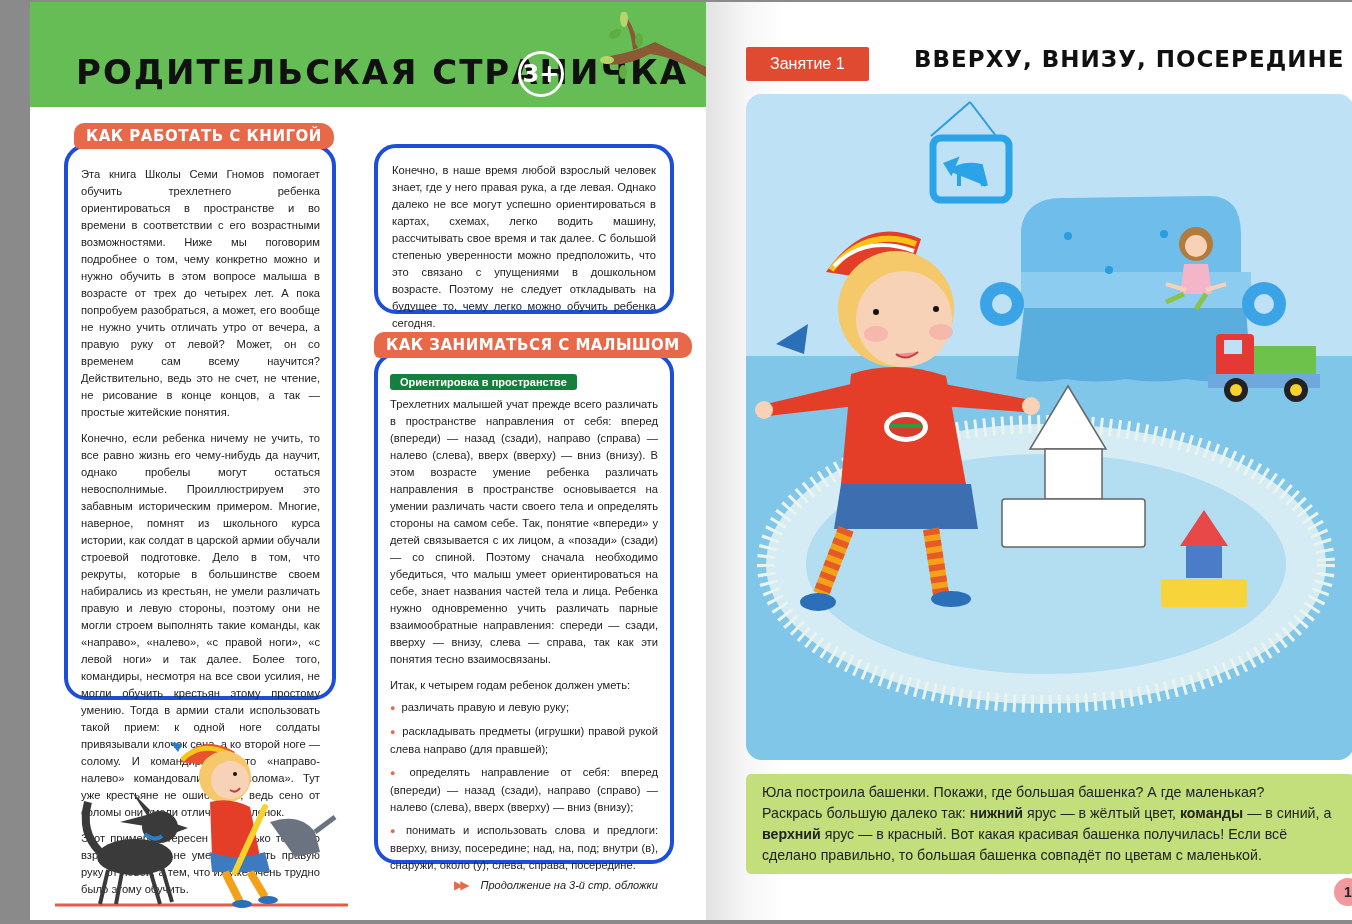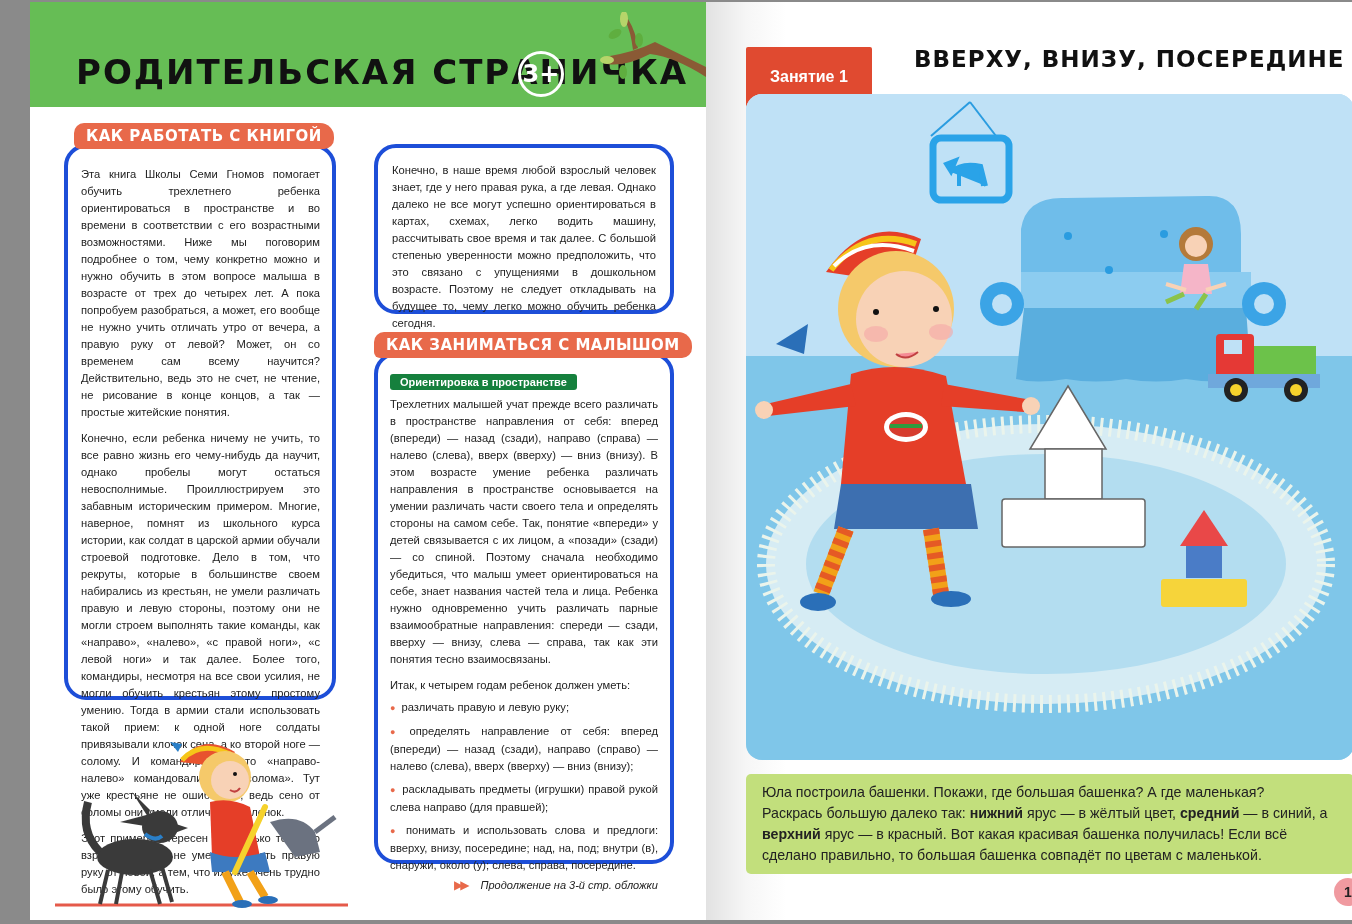--- a/index.html
+++ b/index.html
@@ -15,21 +15,21 @@
     .branch { position:absolute; left:565px; top:10px; width:111px; height:70px; }
     .tag-orange { position:absolute; background:#e8694a; color:#fff; font-family:"DejaVu Sans", sans-serif; font-weight:bold; font-size:15px; letter-spacing:0.5px; border-radius:10px 14px 10px 6px; padding:4px 12px; white-space:nowrap; }
     .box { position:absolute; border:4px solid #1d4ed8; border-radius:22px; background:#fff; }
     .box p { margin:0 0 9px 0; font-size:11.2px; line-height:17px; color:#222; text-align:justify; }
     .box ul { list-style:none; margin:0; padding:0; }
     .box li { font-size:11.2px; line-height:17px; color:#222; margin:0 0 6px 0; text-align:justify; }
     .box li:before { content:"●"; color:#e8694a; font-size:9px; margin-right:6px; }
     .green-label { display:inline-block; background:#15803d; color:#fff; font-weight:bold; font-size:11px; padding:2px 10px; border-radius:3px; margin:2px 0 6px 0; }
     .continue { position:absolute; left:424px; top:876px; font-size:11px; font-style:italic; color:#222; }
     .continue .arrows { color:#e8694a; font-style:normal; font-size:12px; margin-right:14px; letter-spacing:-3px; }
-    .lesson-tag { position:absolute; left:40px; top:45px; background:#e04a30; color:#fff; font-weight:bold; font-size:16px; padding:21px 24px; border-radius:2px; }
+    .lesson-tag { position:absolute; left:40px; top:45px; background:#e04a30; color:#fff; font-weight:normal; font-size:16px; padding:8px 24px; border-radius:2px; }
     .lesson-title { position:absolute; left:208px; top:44px; font-family:"DejaVu Sans", sans-serif; font-weight:bold; font-size:23px; color:#111; letter-spacing:1px; }
     .illustration { position:absolute; left:40px; top:92px; width:608px; height:666px; border-radius:16px; overflow:hidden; background:#bfe1f6; }
     .task-box { position:absolute; left:40px; top:772px; width:608px; height:100px; background:#c2df7c; border-radius:5px; padding:8px 16px; box-sizing:border-box; font-size:14.2px; line-height:21px; color:#222; }
     .task-box b { font-weight:bold; }
     .page-num { position:absolute; left:628px; top:876px; width:28px; height:28px; border-radius:50%; background:#f09aa0; color:#222; font-weight:bold; font-size:14px; text-align:center; line-height:28px; }
   </style>
 </head>
 <body>
 
 <div class="spread">
@@ -58,22 +58,22 @@
     <div class="box" style="left:344px; top:142px; width:300px; height:170px; padding:14px 14px 10px 14px; box-sizing:border-box;">
       <p>Конечно, в наше время любой взрослый человек знает, где у него правая рука, а где левая. Однако далеко не все могут успешно ориентироваться в картах, схемах, легко водить машину, рассчитывать свое время и так далее. С большой степенью уверенности можно предположить, что это связано с упущениями в дошкольном возрасте. Поэтому не следует откладывать на будущее то, чему легко можно обучить ребенка сегодня.</p>
     </div>
 
     <div class="box" style="left:344px; top:350px; width:300px; height:512px; padding:16px 12px 10px 12px; box-sizing:border-box;">
       <div class="green-label">Ориентировка в пространстве</div>
       <p>Трехлетних малышей учат прежде всего различать в пространстве направления от себя: вперед (впереди) — назад (сзади), направо (справа) — налево (слева), вверх (вверху) — вниз (внизу). В этом возрасте умение ребенка различать направления в пространстве основывается на умении различать части своего тела и определять стороны на самом себе. Так, понятие «впереди» у детей связывается с их лицом, а «позади» (сзади) — со спиной. Поэтому сначала необходимо убедиться, что малыш умеет ориентироваться на себе, знает названия частей тела и лица. Ребенка нужно одновременно учить различать парные взаимообратные направления: спереди — сзади, вверху — внизу, слева — справа, так как эти понятия тесно взаимосвязаны.</p>
       <p style="margin-bottom:5px;">Итак, к четырем годам ребенок должен уметь:</p>
       <ul>
         <li>различать правую и левую руку;</li>
+        <li>раскладывать предметы (игрушки) правой рукой слева направо (для правшей);</li>
         <li>определять направление от себя: вперед (впереди) — назад (сзади), направо (справо) — налево (слева), вверх (вверху) — вниз (внизу);</li>
-        <li>раскладывать предметы (игрушки) правой рукой слева направо (для правшей);</li>
         <li>понимать и использовать слова и предлоги: вверху, внизу, посередине; над, на, под; внутри (в), снаружи, около (у); слева, справа, посередине.</li>
       </ul>
     </div>
     <div class="tag-orange" style="left:344px; top:330px;">КАК ЗАНИМАТЬСЯ С МАЛЫШОМ</div>
 
     <div class="continue">
       <span class="arrows">▶▶</span><span>Продолжение на 3-й стр. обложки</span>
     </div>
 
     <svg style="position:absolute; left:20px; top:720px;" width="300" height="200" viewBox="0 0 300 200">
@@ -197,18 +197,18 @@
           <path d="M100 435 L75 500 M185 435 L195 500" stroke="#f2a118" stroke-width="16"></path>
           <path d="M100 435 L75 500 M185 435 L195 500" stroke="#e55a25" stroke-width="16" stroke-dasharray="6 6"></path>
           <ellipse cx="72" cy="508" rx="18" ry="9" fill="#2a6fb8"></ellipse>
           <ellipse cx="205" cy="505" rx="20" ry="8" fill="#2a6fb8"></ellipse>
         </g>
       </svg>
     </div>
 
     <div class="task-box">
       <span>Юла построила башенки. Покажи, где большая башенка? А где маленькая?</span><br>
-      <span>Раскрась большую далеко так: </span><b>нижний</b><span> ярус — в жёлтый цвет, </span><b>средний</b><span> — в синий, а </span><b>верхний</b><span> ярус — в красный. Вот какая красивая башенка получилась! Если всё сделано правильно, то большая башенка совпадёт по цветам с маленькой.</span>
+      <span>Раскрась большую далеко так: </span><b>нижний</b><span> ярус — в жёлтый цвет, </span><b>команды</b><span> — в синий, а </span><b>верхний</b><span> ярус — в красный. Вот какая красивая башенка получилась! Если всё сделано правильно, то большая башенка совпадёт по цветам с маленькой.</span>
     </div>
 
     <div class="page-num">1</div>
   </div>
 </div>
 
 </body></html>

